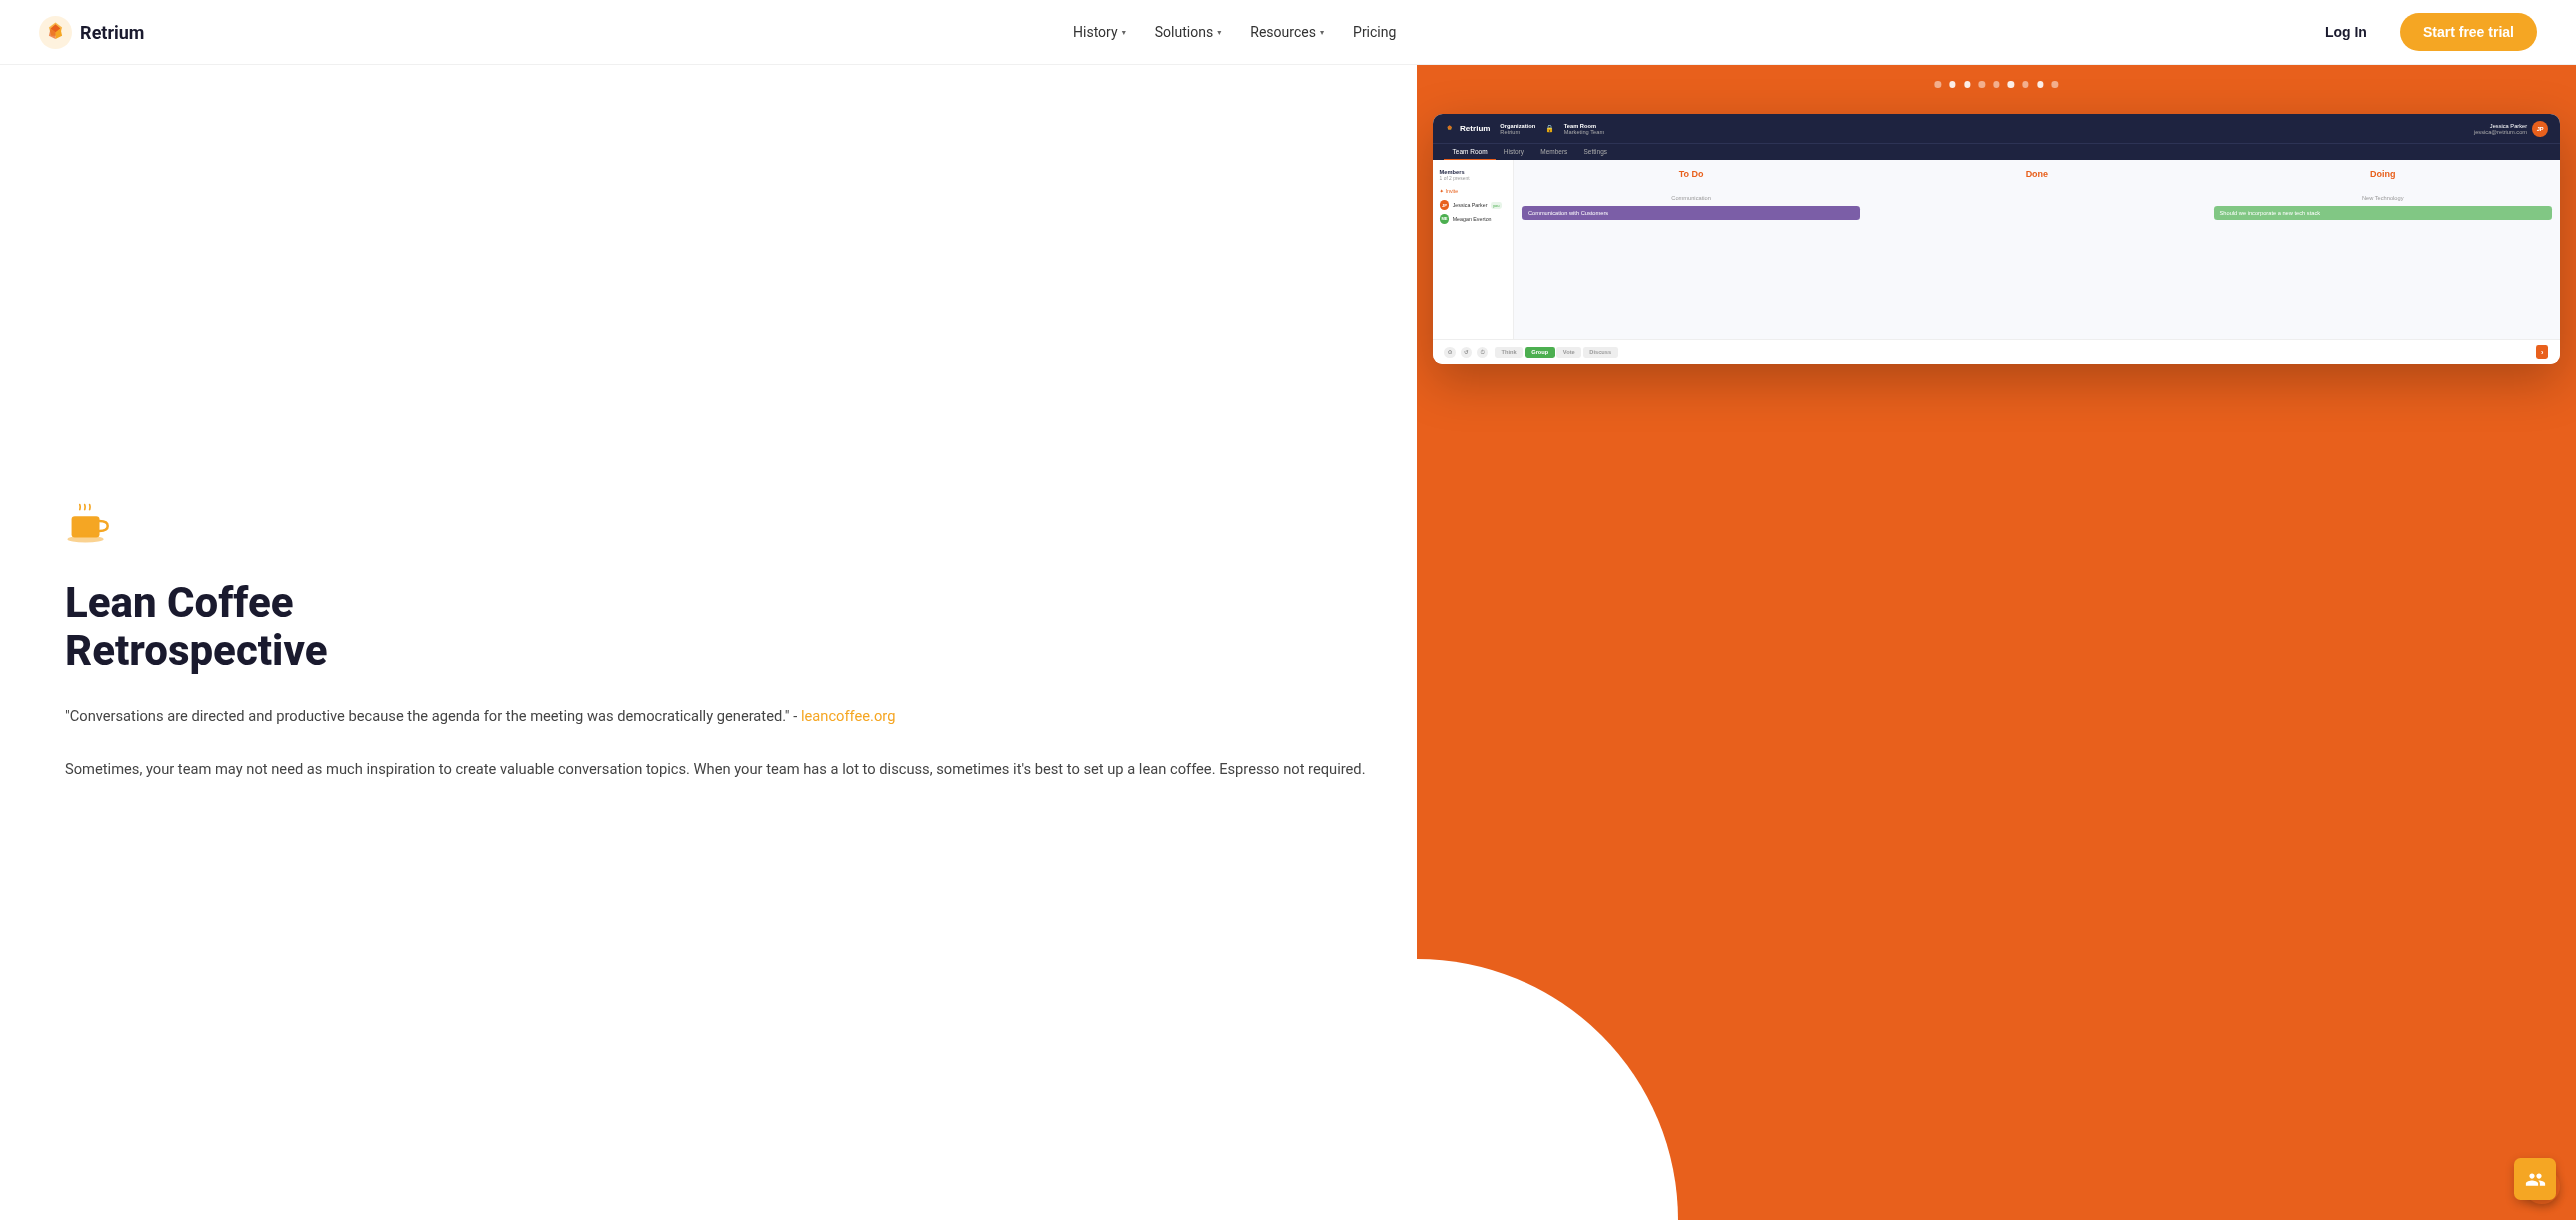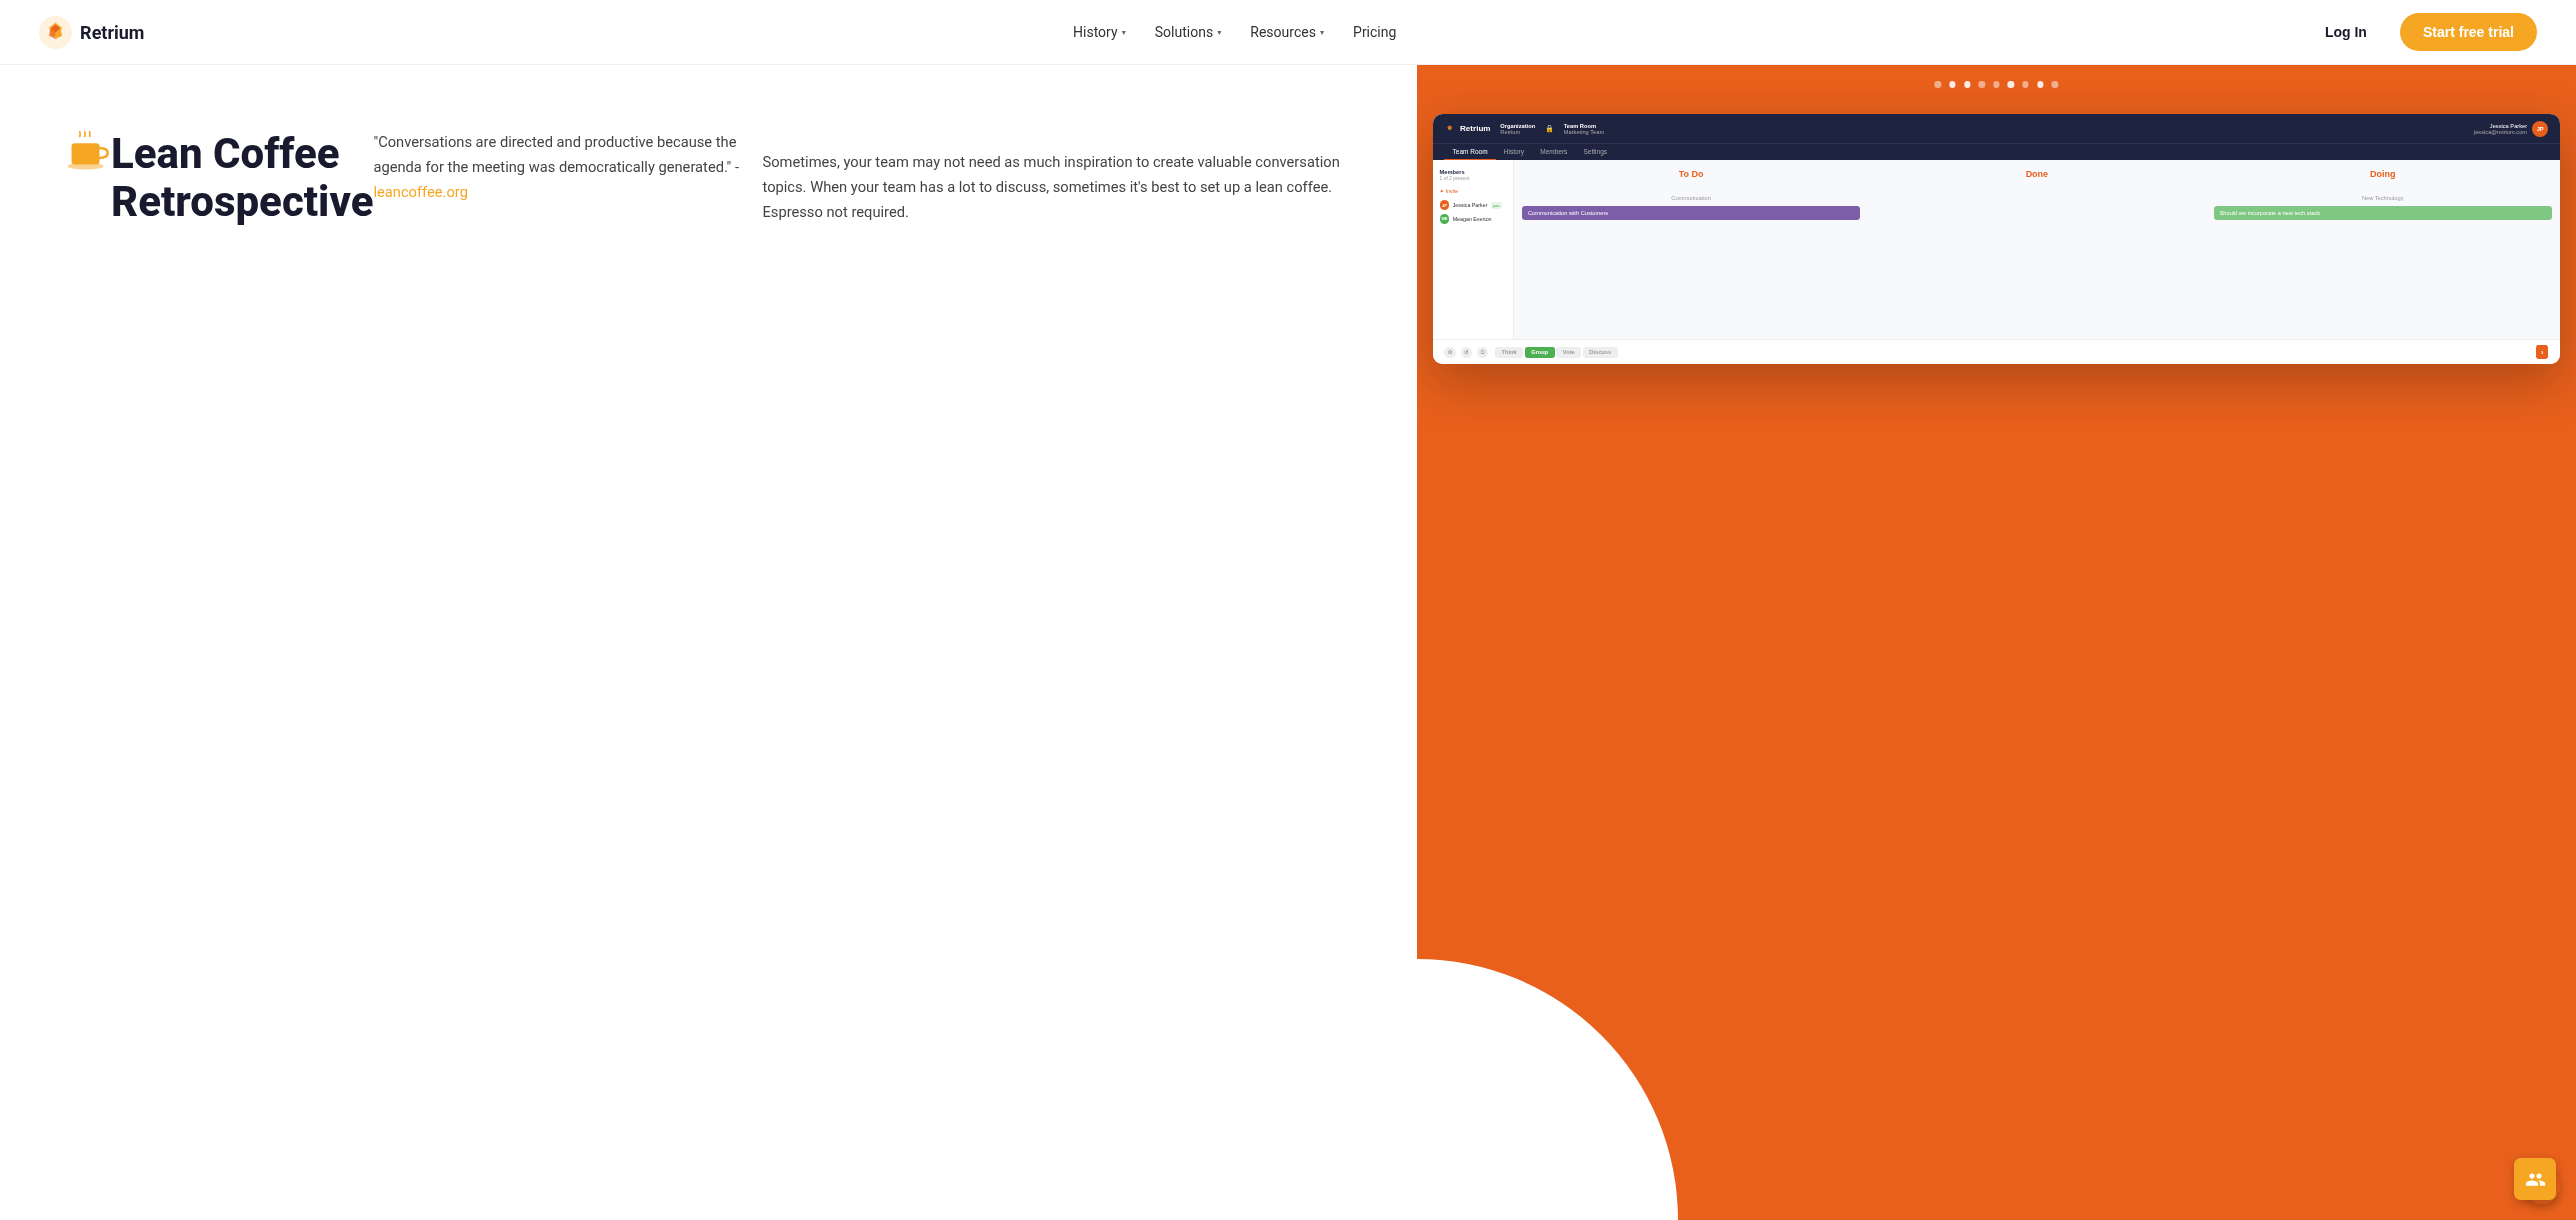--- a/index.html
+++ b/index.html
@@ -78,21 +78,21 @@
       display: flex;
       min-height: calc(100vh - 65px);
       position: relative;
     }
 
     
     .left-content {
       flex: 0 0 55%;
       padding: 65px 45px 65px 65px;
       display: flex;
-      flex-direction: row;
+      flex-direction: column;
       justify-content: center;
       background: #fff;
       position: relative;
       z-index: 2;
     }
 
     .coffee-icon {
       font-size: 39px;
       color: #f5a623;
       margin-bottom: 19.6px;

